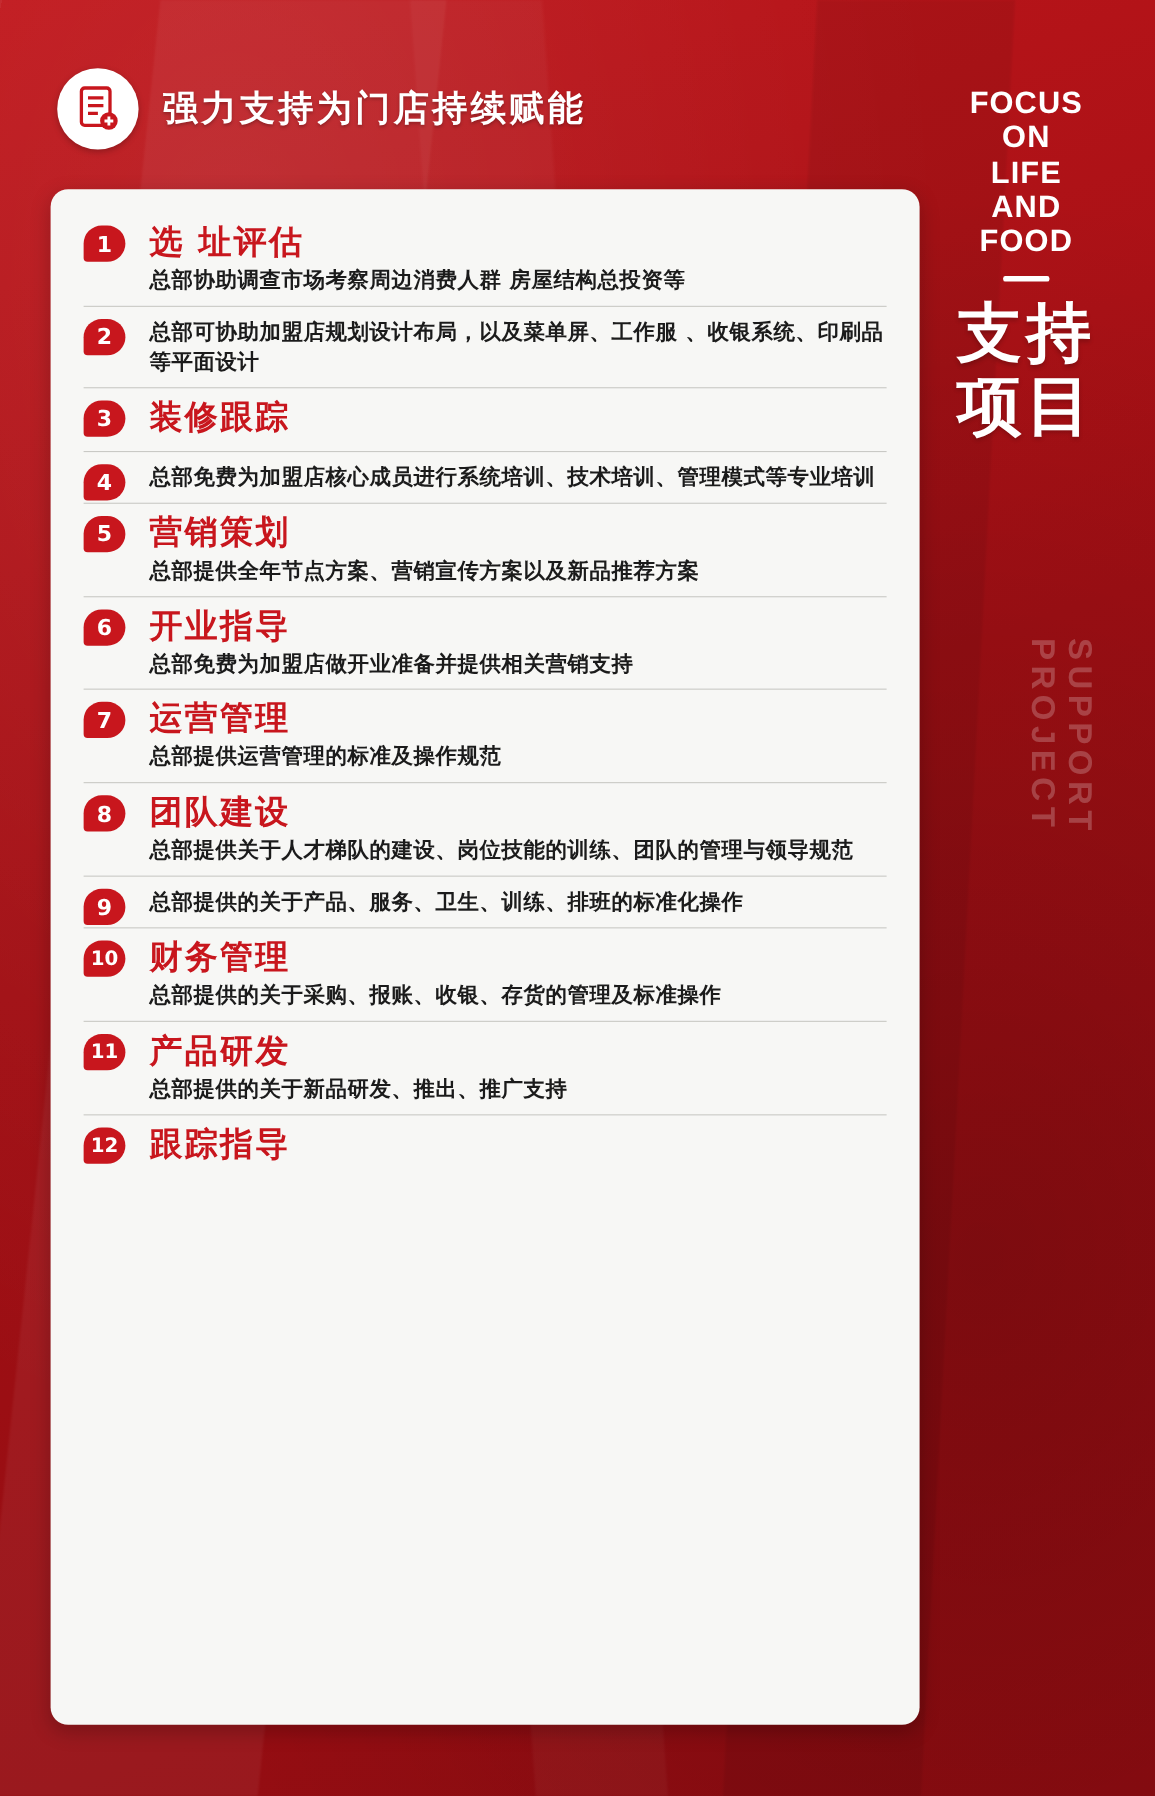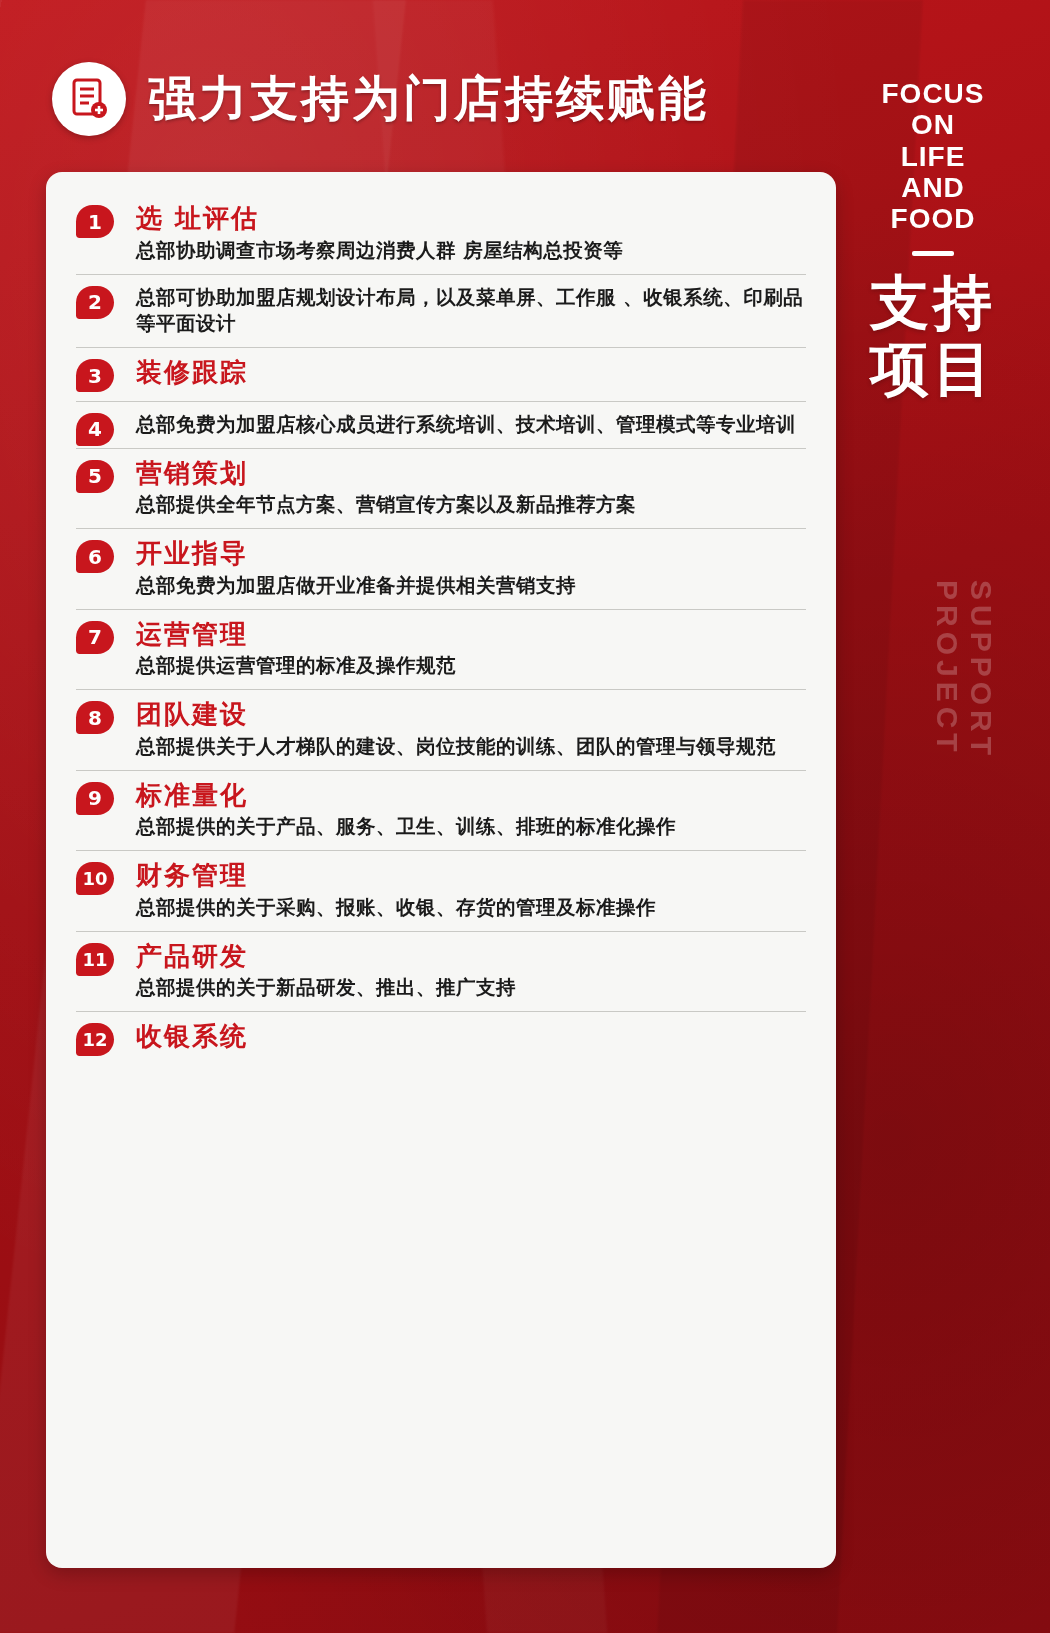--- a/index.html
+++ b/index.html
@@ -35,21 +35,21 @@
   
   header.hdr{
     position:absolute;left:52px;top:62px;display:flex;align-items:center;gap:22px;
   }
   .hdr-icon{
     width:74px;height:74px;border-radius:50%;background:#fff;
     display:flex;align-items:center;justify-content:center;
     box-shadow:0 2px 6px rgba(0,0,0,.25);
   }
   .hdr-title{
-    color:#fff;font-size:48px;font-weight:bold;letter-spacing:3px;
+    color:#fff;font-size:32px;font-weight:bold;letter-spacing:3px;
     font-family:"DejaVu Sans","Liberation Sans",sans-serif;
     text-shadow:0 2px 3px rgba(0,0,0,.25);
     white-space:nowrap;
   }
 
   
   .rail{position:absolute;right:42px;top:78px;width:150px;text-align:center;}
   .rail-en{
     color:#fff;font-weight:bold;font-size:28px;line-height:1.12;letter-spacing:1px;
   }
@@ -86,21 +86,21 @@
   .badge{
     position:absolute;left:0;top:11px;
     width:38px;height:33px;background:#c8161d;color:#fff;
     border-radius:18px 18px 18px 4px;
     display:flex;align-items:center;justify-content:center;
     font-size:20px;font-weight:bold;
     font-family:"DejaVu Sans","Liberation Sans",sans-serif;
   }
   .badge.two{font-size:18px;}
   .item-title{
-    color:#c8161d;font-size:26px;font-weight:bold;letter-spacing:2px;
+    color:#c8161d;font-size:30px;font-weight:bold;letter-spacing:2px;
     font-family:"DejaVu Sans","Liberation Sans",sans-serif;
     margin:0 0 5px 0;line-height:1.1;
   }
   .item-desc{
     color:#1b1b1b;font-size:19.5px;line-height:1.38;letter-spacing:0.5px;
     font-family:"DejaVu Sans","Liberation Sans",sans-serif;
     font-weight:bold;
     margin:0;
   }
 </style>
@@ -183,35 +183,34 @@
     </div>
 
     <div class="item">
       <div class="badge">8</div>
       <p class="item-title">团队建设</p>
       <p class="item-desc">总部提供关于人才梯队的建设、岗位技能的训练、团队的管理与领导规范</p>
     </div>
 
     <div class="item">
       <div class="badge">9</div>
-      <p class="item-title">标准量化</p>
       <p class="item-desc">总部提供的关于产品、服务、卫生、训练、排班的标准化操作</p>
     </div>
 
     <div class="item">
       <div class="badge two">10</div>
       <p class="item-title">财务管理</p>
       <p class="item-desc">总部提供的关于采购、报账、收银、存货的管理及标准操作</p>
     </div>
 
     <div class="item">
       <div class="badge two">11</div>
       <p class="item-title">产品研发</p>
       <p class="item-desc">总部提供的关于新品研发、推出、推广支持</p>
     </div>
 
     <div class="item">
       <div class="badge two">12</div>
-      <p class="item-title">收银系统</p>
+      <p class="item-title">跟踪指导</p>
     </div>
 
   </div>
 </div>
 
 </body></html>

